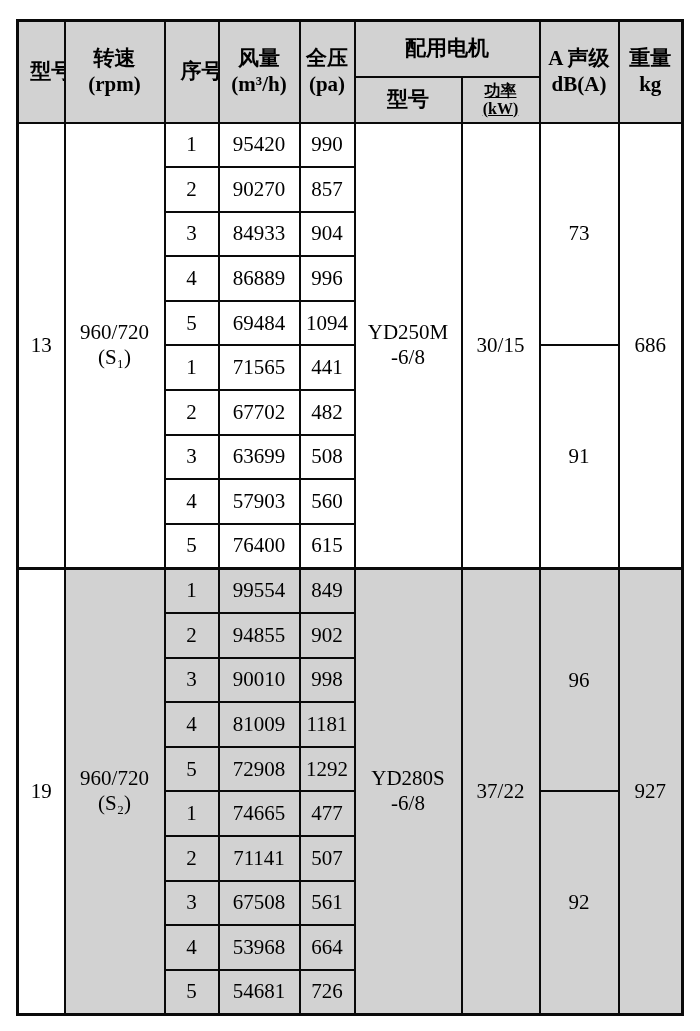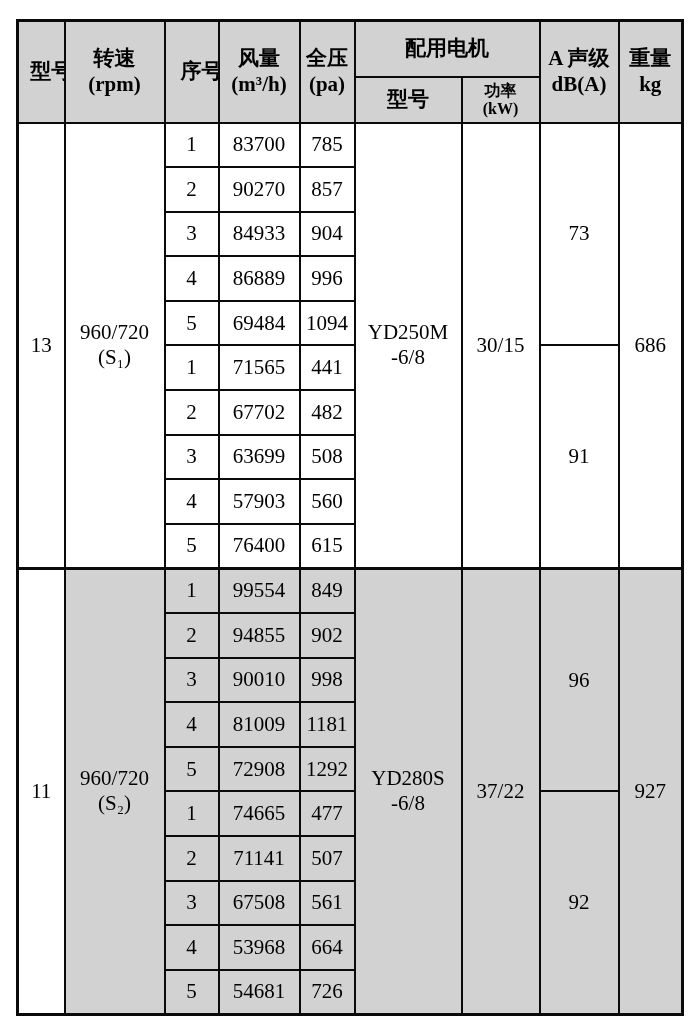--- a/index.html
+++ b/index.html
@@ -11,21 +11,21 @@
              border:3px solid #0a0a0a;}
   th,td{border:2px solid #0a0a0a;padding:0;margin:0;text-align:center;
         vertical-align:middle;overflow:hidden;white-space:nowrap;}
   thead th{background:#d2d2d2;font-weight:bold;font-size:21px;line-height:1.2;}
   tr.h1{height:56px;}
   tr.h2{height:46px;}
   tbody tr{height:44.6px;}
   tbody td{font-size:21px;font-weight:normal;background:#ffffff;}
   .vstack{width:1.05em;margin:0 auto;word-break:break-all;line-height:1.12;}
   .l{display:block;line-height:1.22;}
-  .small{font-size:16px;}
+  .small{font-size:16px;text-decoration:underline;}
   .small .l{line-height:1.08;}
   tr.shaded td{background:#d2d2d2;}
   tr.shaded td.mw{background:#ffffff;}
   tr.sep td{border-top:3px solid #0a0a0a;}
 </style>
 </head>
 <body>
 
 <div class="page">
 <table class="spec">
@@ -80,22 +80,22 @@
   </thead>
   <tbody>
 
     <tr>
       <td rowspan="10">13</td>
       <td rowspan="10">
             <span class="l">960/720</span>
             <span class="l">(S₁)</span>
           </td>
       <td>1</td>
-      <td>83700</td>
-      <td>785</td>
+      <td>95420</td>
+      <td>990</td>
       <td rowspan="10">
             <span class="l">YD250M</span>
             <span class="l">-6/8</span>
           </td>
       <td rowspan="10">30/15</td>
       <td rowspan="5">73</td>
       <td rowspan="10">686</td>
     </tr>
     <tr>
       <td>2</td>
@@ -138,21 +138,21 @@
       <td>57903</td>
       <td>560</td>
     </tr>
     <tr>
       <td>5</td>
       <td>76400</td>
       <td>615</td>
     </tr>
 
     <tr class="shaded sep">
-      <td class="mw" rowspan="10">11</td>
+      <td class="mw" rowspan="10">19</td>
       <td rowspan="10">
             <span class="l">960/720</span>
             <span class="l">(S₂)</span>
           </td>
       <td>1</td>
       <td>99554</td>
       <td>849</td>
       <td rowspan="10">
             <span class="l">YD280S</span>
             <span class="l">-6/8</span>

